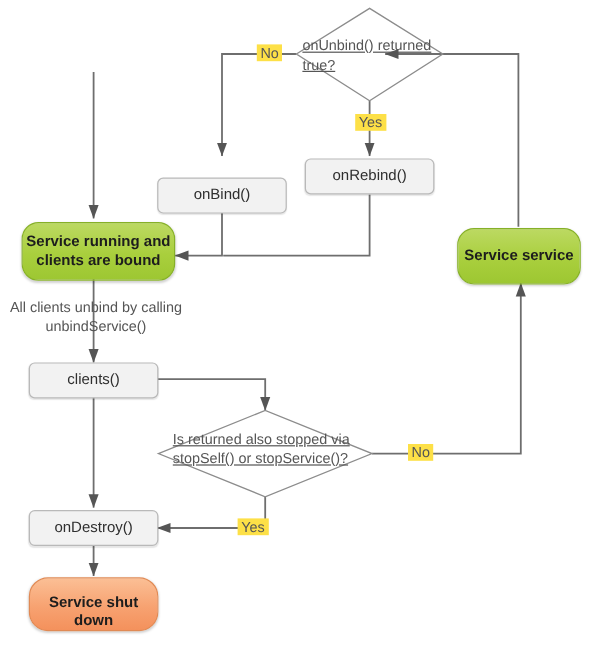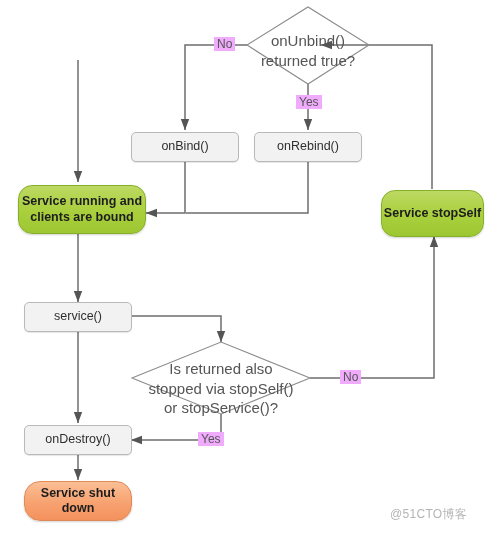--- a/index.html
+++ b/index.html
@@ -69,30 +69,31 @@
     font-size: 12px;
     text-align: center;
     line-height: 1.3;
   }
   
   .elabel {
     position: absolute;
     color: #555555;
     font-size: 12px;
     text-align: center;
-    background: #f0abfc;
+    background: #fde047;
     padding: 0 3px;
   }
   
   .dtext {
     position: absolute;
     color: #555555;
-    font-size: 15px;
-    text-align: center;
+    font-size: 12px;
+    text-align: left;
     line-height: 1.3;
+    text-decoration: underline;
   }
   .watermark {
     position: absolute;
     color: #b4b4b4;
     font-size: 12px;
     letter-spacing: 0.3px;
     white-space: nowrap;
   }
 </style>
 </head>
@@ -131,57 +132,57 @@
       <path d="M221,414 L221,440 L131,440" marker-end="url(#arrow)"></path>
 
       <path d="M78,455 L78,480" marker-end="url(#arrow)"></path>
 
       <path d="M247,45 L308,7 L369,45 L308,84 Z" stroke="#8c8c8c" stroke-width="1.1"></path>
       <path d="M132,378 L221,342 L310,378 L221,414 Z" stroke="#8c8c8c" stroke-width="1.1"></path>
     </g>
   </svg>
 
 
+  <div class="note" style="left:2px; top:249px; width:156px;">All clients unbind by calling unbindService()</div>
 
 
   <div class="dtext" style="left:252px; top:31px; width:112px;">onUnbind() returned true?</div>
 
   <div class="dtext" style="left:144px; top:359px; width:154px;">Is returned also stopped via stopSelf() or stopService()?</div>
 
   <div class="elabel" style="left:214px; top:37px;">No</div>
 
   <div class="elabel" style="left:296px; top:95px;">Yes</div>
 
   <div class="elabel" style="left:340px; top:370px;">No</div>
 
   <div class="elabel" style="left:198px; top:432px;">Yes</div>
 
-  <div class="node proc" style="left:131px; top:132px; width:108px; height:30px;">
+  <div class="node proc" style="left:131px; top:148px; width:108px; height:30px;">
     <span>onBind()</span>
   </div>
 
   <div class="node proc" style="left:254px; top:132px; width:108px; height:30px;text-align:right;">
     <span>onRebind()</span>
   </div>
 
   <div class="node proc" style="left:24px; top:302px; width:108px; height:30px;">
-    <span>service()</span>
+    <span>clients()</span>
   </div>
 
   <div class="node proc" style="left:24px; top:425px; width:108px; height:30px;">
     <span>onDestroy()</span>
   </div>
 
   <div class="node state-green" style="left:18px; top:185px; width:128px; height:49px;">
     <span>Service running and clients are bound</span>
   </div>
 
   <div class="node state-green" style="left:381px; top:190px; width:103px; height:47px;">
-    <span>Service stopSelf</span>
+    <span>Service service</span>
   </div>
 
-  <div class="node state-orange" style="left:24px; top:481px; width:108px; height:40px;">
+  <div class="node state-orange" style="left:24px; top:481px; width:108px; height:45px;align-items:flex-end;">
     <span>Service shut down</span>
   </div>
 
-  <div class="watermark" style="left:390px; top:506px;">@51CTO博客</div>
 
 </div>
 
 </body></html>

